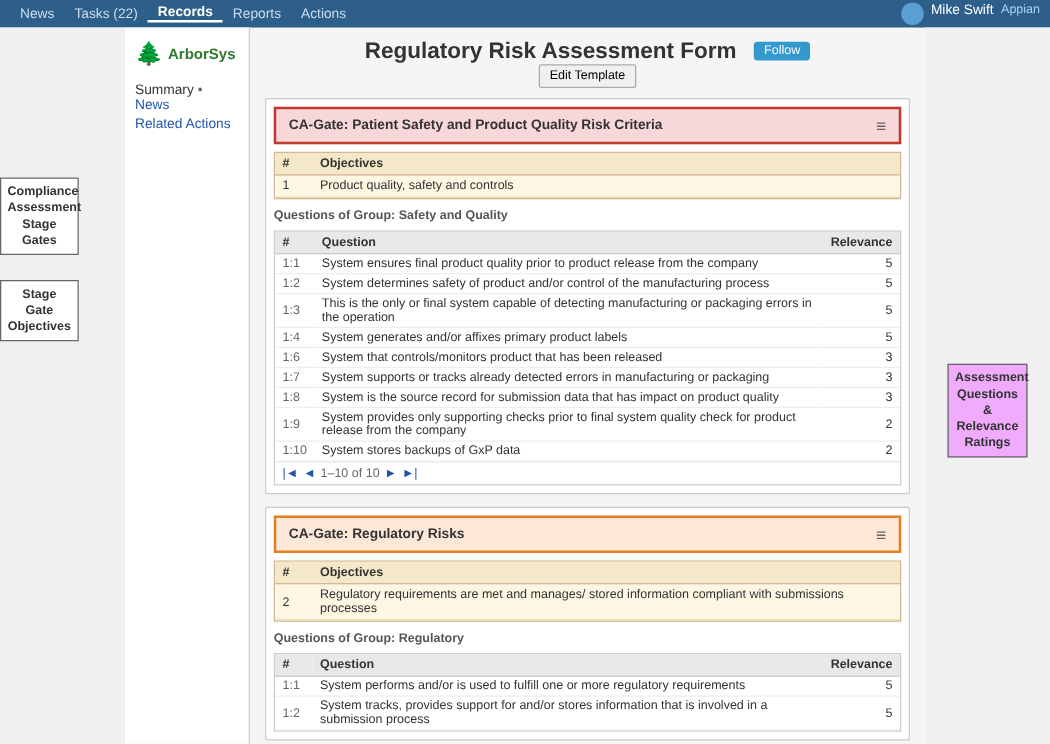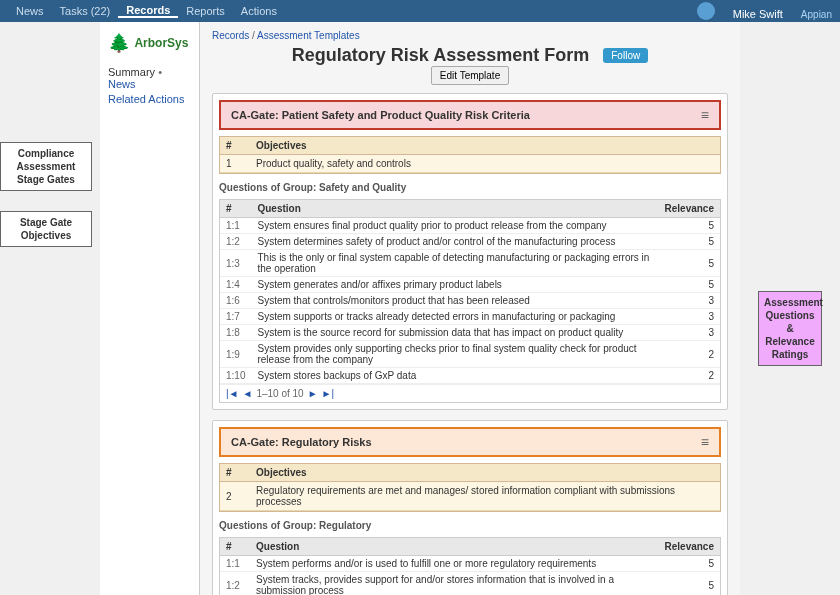--- a/index.html
+++ b/index.html
@@ -21,22 +21,22 @@
       cursor: pointer;
     }
     .top-nav .nav-item.active {
       color: #fff;
       font-weight: bold;
       border-bottom: 2px solid #fff;
     }
     .top-nav .user-info {
       margin-left: auto;
       display: flex;
-      align-items: flex-end;
-      gap: 18px;
+      align-items: flex-start;
+      gap: 6px;
       font-size: 11px;
       color: #fff;
     }
     .user-avatar {
       width: 18px; height: 18px;
       background: #5a9fd4;
       border-radius: 50%;
       display: inline-block;
     }
 
@@ -250,21 +250,21 @@
     }
     .ann-box {
       background: #fff;
       border: 1px solid #666;
       padding: 4px 5px;
       font-size: 10px;
       font-weight: bold;
       color: #333;
       text-align: center;
       line-height: 1.3;
-      width: 92px;
+      width: 63px;
     }
     .ann-box-right {
       background: #f0abfc;
       border: 1px solid #666;
       padding: 4px 5px;
       font-size: 10px;
       font-weight: bold;
       color: #333;
       text-align: center;
       line-height: 1.3;
@@ -304,25 +304,20 @@
     </div>
     <div class="sidebar-nav">
       <div class="summary">Summary <span class="bullet">•</span></div>
       <a>News</a>
       <a>Related Actions</a>
     </div>
   </div>
 
   <div class="content-area">
 
-    <div class="breadcrumb">
-      <a>Records</a>
-      <span> / </span>
-      <a>Assessment Templates</a>
-    </div>
 
     <div class="page-header">
       <div style="display:flex;align-items:center;gap:6px;">
         <span class="page-title">Regulatory Risk Assessment Form</span>
         <button class="follow-btn">Follow</button>
       </div>
       <button class="edit-template-btn">Edit Template</button>
     </div>
 
     <div class="gate-section">

